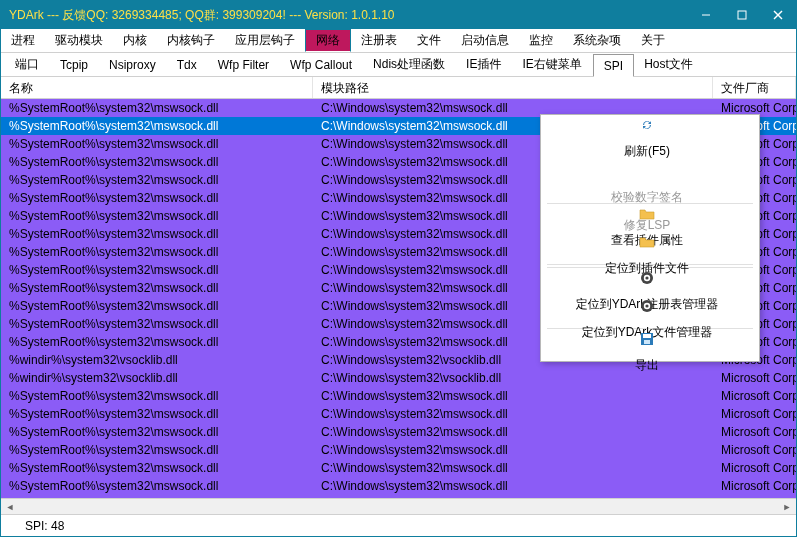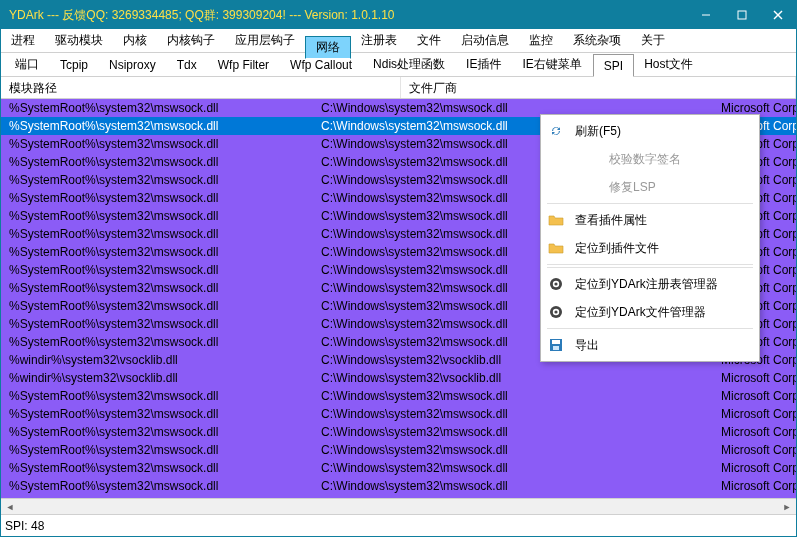--- a/index.html
+++ b/index.html
@@ -2,41 +2,41 @@
 <html><head>
 <meta charset="utf-8">
 <style>
 * { margin: 0; padding: 0; box-sizing: border-box; font-family: "Microsoft YaHei", Arial, sans-serif; font-size: 12px; }
 body { background: #fff; width: 797px; height: 537px; overflow: hidden; border: 1px solid #0f7e9e; display: flex; flex-direction: column; }
 .titlebar { background: #0f7e9e; color: #fde047; height: 28px; display: flex; align-items: center; padding-left: 8px; }
 .titlebar .title { flex: 1; }
 .titlebar .btn { width: 36px; height: 28px; display: flex; align-items: center; justify-content: center; color: #fff; }
 .menubar { background: #fff; border-bottom: 1px solid #d0d0d0; height: 24px; display: flex; align-items: stretch; }
 .menubar .mi { padding: 0 10px; display: flex; align-items: center; }
-.menubar .mi.active { background: #7dd3fc; border: 1px solid #0f7e9e; border-bottom: 1px solid #fff; position: relative; top: 7px; z-index: 2; text-align: right; }
+.menubar .mi.active { background: #be185d; border: 1px solid #0f7e9e; border-bottom: 1px solid #fff; position: relative; top: 0; z-index: 2; text-align: right; }
 .subtabs { background: #fff; border-bottom: 1px solid #d0d0d0; height: 24px; display: flex; align-items: stretch; padding-left: 4px; }
 .subtabs .ti { padding: 0 10px; display: flex; align-items: center; border-right: 1px solid transparent;}
 .subtabs .ti.active { background: #fff; border: 1px solid #999; border-bottom: 1px solid #fff; position: relative; top: 1px; }
 .headers { display: flex; border-bottom: 1px solid #d0d0d0; background: #fff; height: 22px; }
 .headers .hc { padding: 3px 8px; border-right: 1px solid #e4e4e4; }
 .hc.c1 { width: 312px; }
 .hc.c2 { width: 400px; }
 .hc.c3 { flex: 1; }
 .grid { flex: 1; overflow: hidden; position: relative; background: #8b5cf6; }
 .row { display: flex; height: 18px; align-items: center; white-space: nowrap; }
 .row .cell { padding: 0 8px; overflow: hidden; }
 .row .c1 { width: 312px; }
 .row .c2 { width: 400px; }
 .row .c3 { flex: 1; overflow: hidden; text-overflow: clip; }
 .row.sel { background: #0078d7; color: #fff; }
 .scroll-h { height: 16px; background: #f0f0f0; border-top: 1px solid #d0d0d0; display: flex; align-items: center; justify-content: space-between; padding: 0 2px; }
 .scroll-h .ar { width: 14px; height: 14px; display: flex; align-items: center; justify-content: center; color: #666; font-size: 9px; }
-.statusbar { height: 22px; border-top: 1px solid #d0d0d0; display: flex; align-items: center; padding: 0 4px; background: #fff; }
+.statusbar { height: 22px; border-top: 1px solid #d0d0d0; display: flex; align-items: center; padding: 0 24px; background: #fff; }
 .ctx { position: absolute; top: 114px; left: 540px; width: 220px; background: #fff; border: 1px solid #b8b8b8; box-shadow: 2px 2px 6px rgba(0,0,0,0.25); z-index: 10; padding: 2px; }
-.ctx .ci { display: flex; align-items: center; height: 28px; padding: 0 10px 0 4px; gap: 10px; }
+.ctx .ci { display: flex; align-items: center; height: 28px; padding: 0 10px 0 4px; gap: 10px; flex-direction: column; }
 .ctx .ci.disabled { color: #999; gap: 44px; }
 .ctx .sep { height: 1px; background: #e0e0e0; margin: 2px 4px; }
 .ctx .ic { width: 18px; height: 18px; display: flex; align-items: center; justify-content: center; }
 svg { display: block; }
 </style>
 </head>
 <body>
 
 <div class="titlebar">
   <span class="title">YDArk --- 反馈QQ: 3269334485; QQ群: 399309204! --- Version: 1.0.1.10</span>
@@ -80,20 +80,21 @@
     <div class="ti">Wfp Filter</div>
     <div class="ti">Wfp Callout</div>
     <div class="ti">Ndis处理函数</div>
     <div class="ti">IE插件</div>
     <div class="ti">IE右键菜单</div>
     <div class="ti active">SPI</div>
     <div class="ti">Host文件</div>
   </div>
 
 <div class="headers">
+  <div class="hc c1">名称</div>
   <div class="hc c2">模块路径</div>
   <div class="hc c3">文件厂商</div>
 </div>
 
 <div class="grid" id="grid">
     <div class="row">
       <div class="cell c1">%SystemRoot%\system32\mswsock.dll</div>
       <div class="cell c2">C:\Windows\system32\mswsock.dll</div>
       <div class="cell c3">Microsoft Corporation</div>
     </div>

